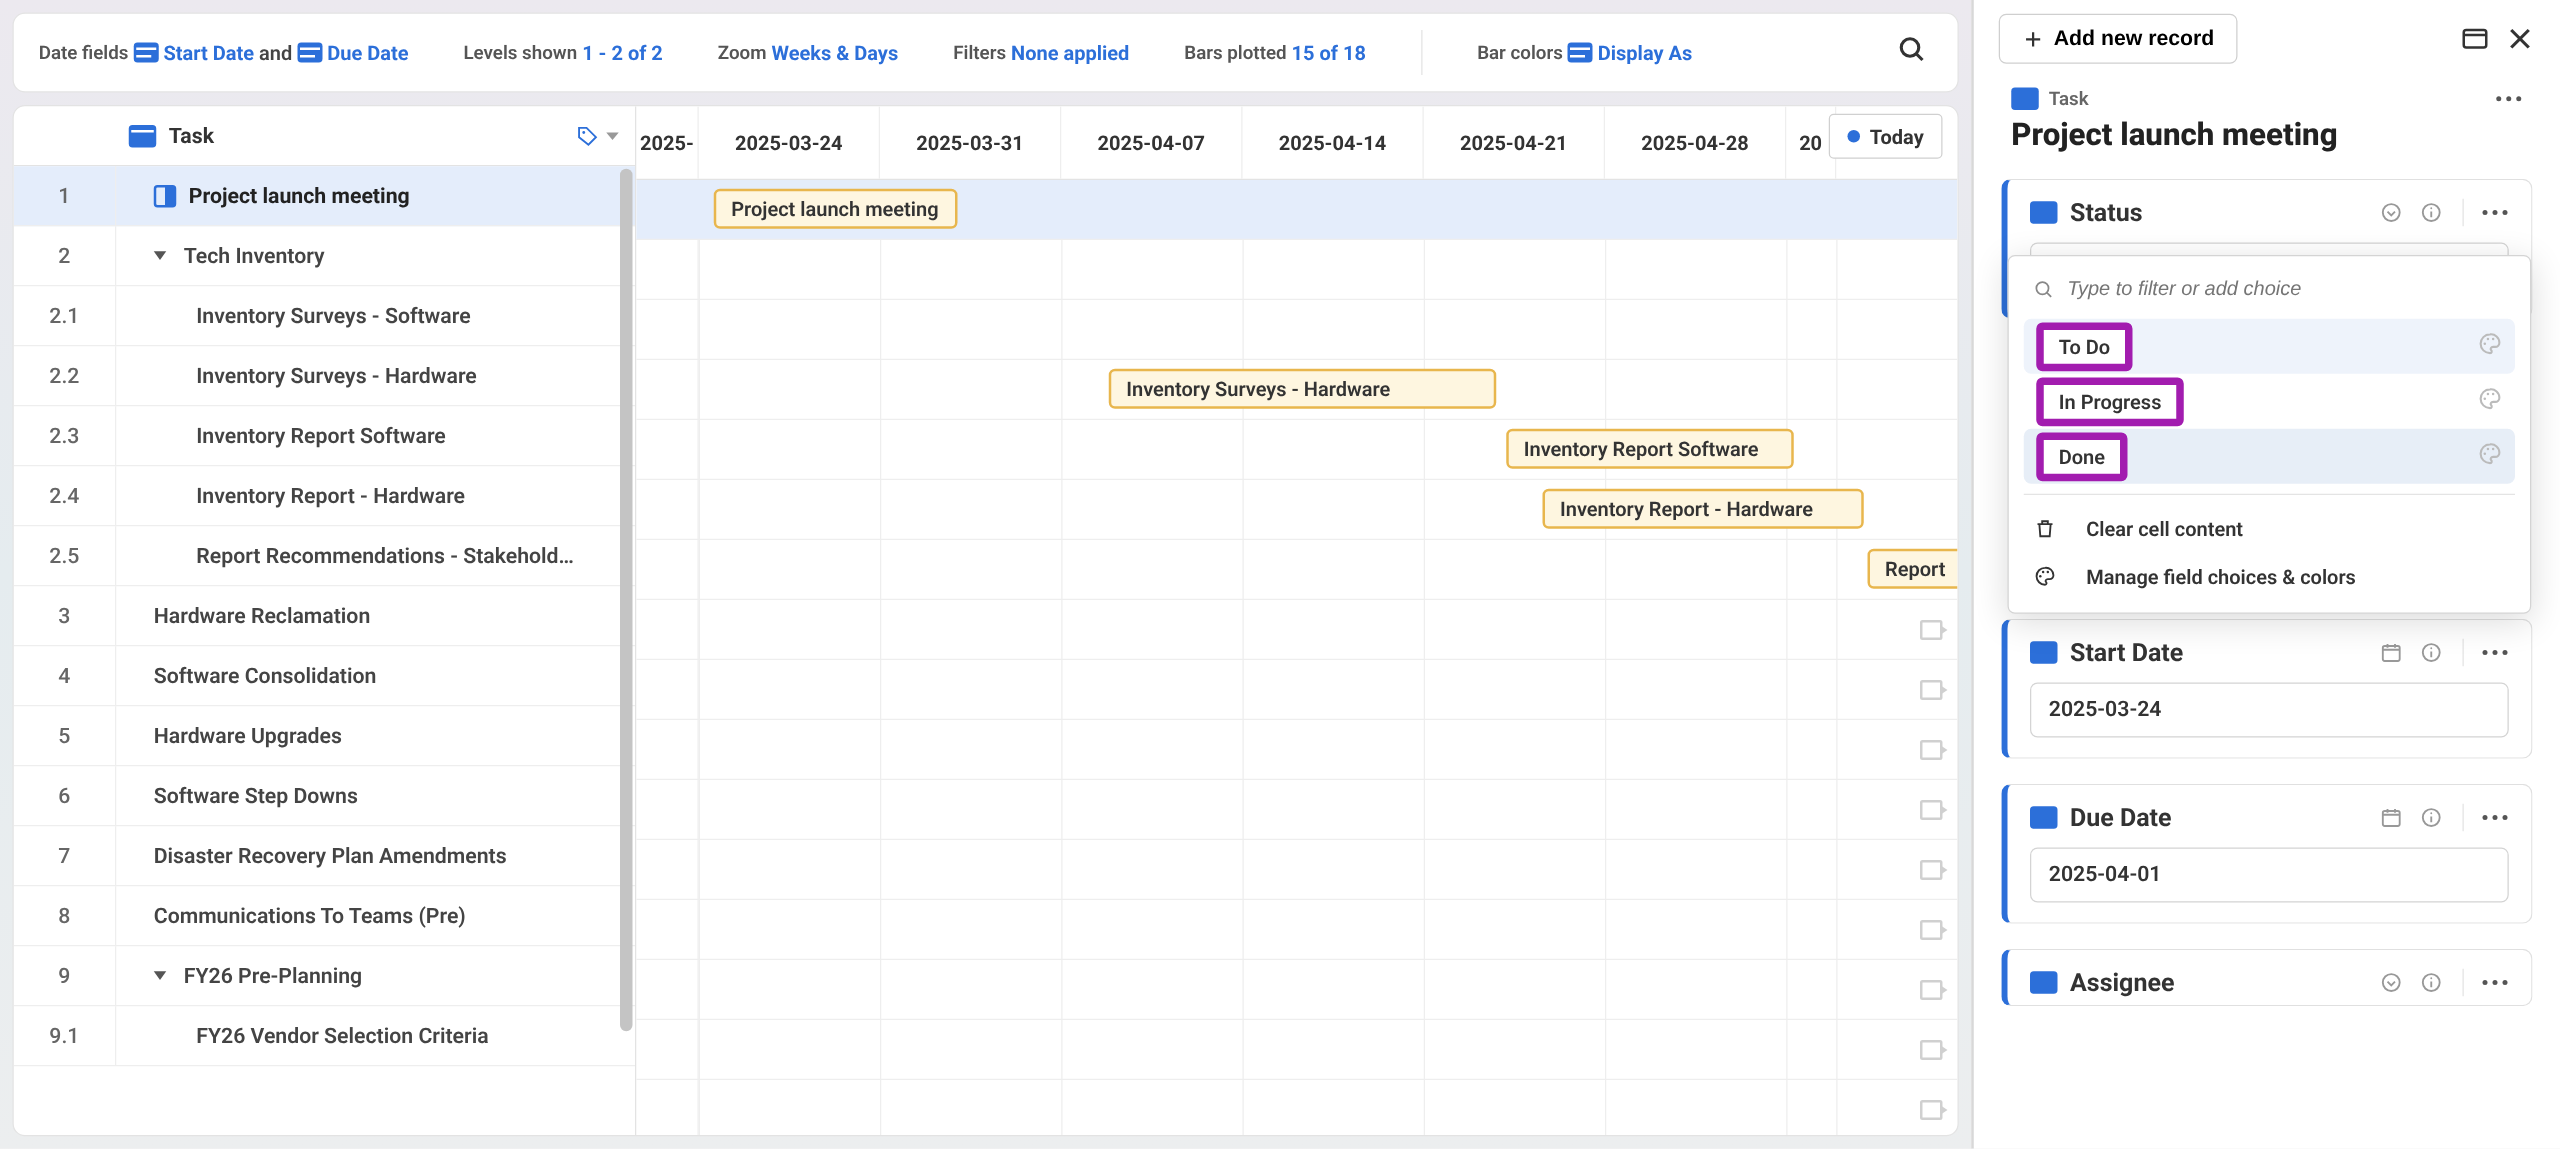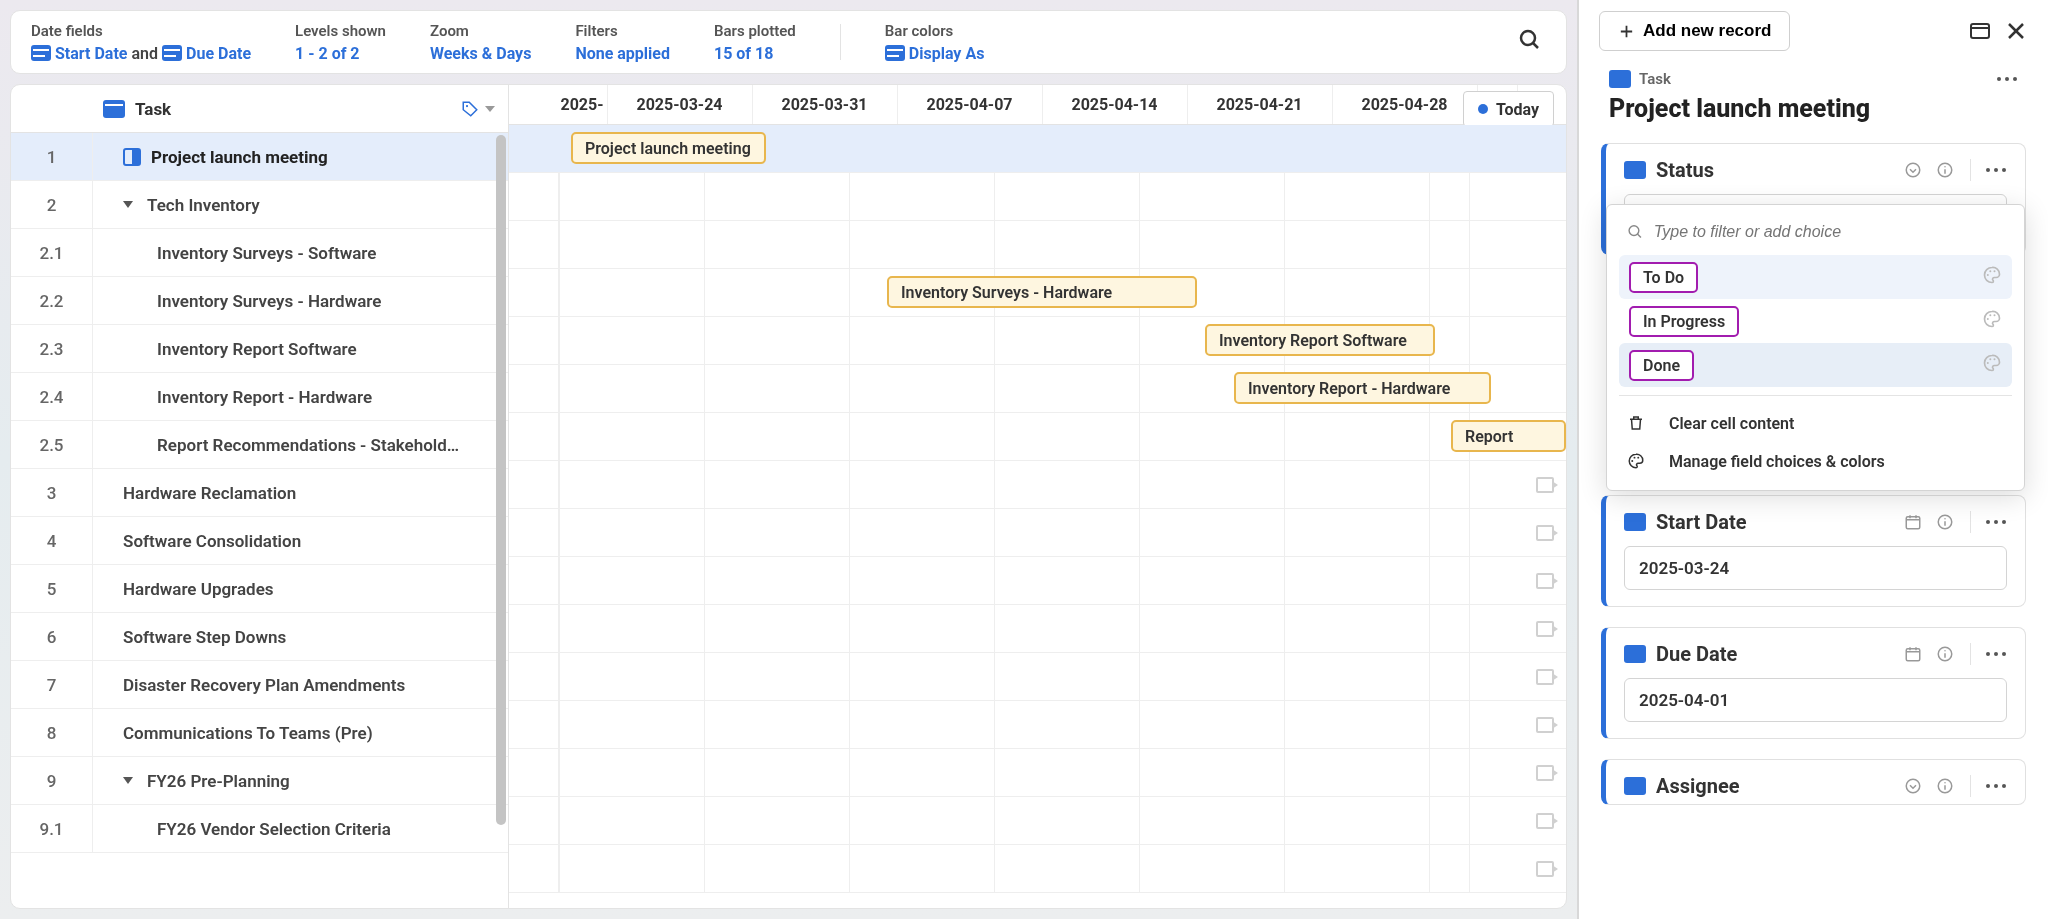--- a/index.html
+++ b/index.html
@@ -2,21 +2,21 @@
 <html><head>
 <meta charset="utf-8">
 <style>
 * { box-sizing: border-box; margin: 0; padding: 0; }
 html, body { width: 2048px; height: 919px; font-family: -apple-system, BlinkMacSystemFont, "Segoe UI", Roboto, Helvetica, Arial, sans-serif; color: #333; overflow: hidden; }
 body { display: flex; background: #f1efef; }
 
 
 .main { flex: 0 0 1577px; display: flex; flex-direction: column; padding: 10px; background: linear-gradient(180deg, #ece9ef 0%, #e5ecef 50%, #eceeef 100%); }
 .toolbar { height: 64px; background: #fff; border: 1px solid #e3e3e3; border-radius: 10px; display: flex; align-items: center; padding: 0 20px; gap: 44px; position: relative; }
-.toolbar .group { display: flex; flex-direction: column; gap: 4px; }
+.toolbar .group { display: flex; flex-direction: row; gap: 4px; }
 .toolbar .label { font-size: 15px; font-weight: 600; color: #555; white-space: nowrap; }
 .toolbar .value { font-size: 16px; font-weight: 700; color: #2c6fd9; display: flex; align-items: center; gap: 4px; white-space: nowrap; }
 .toolbar .value .prefix-icon { width: 20px; height: 16px; background: #2c6fd9; border-radius: 3px; position: relative; display: inline-block; flex: none; }
 .toolbar .value .prefix-icon::before { content: ""; position: absolute; left: 2px; right: 2px; top: 4px; height: 2px; background: #fff; }
 .toolbar .value .prefix-icon::after  { content: ""; position: absolute; left: 2px; right: 6px; bottom: 4px; height: 2px; background: #fff; }
 .toolbar .value .and { color: #444; font-weight: 600; }
 .toolbar .sep { width: 1px; height: 36px; background: #e3e3e3; }
 .toolbar .search { position: absolute; right: 24px; top: 50%; transform: translateY(-50%); cursor: pointer; }
 .toolbar .search svg { width: 24px; height: 24px; stroke: #333; }
 
@@ -39,21 +39,21 @@
 .row .status-chip { width: 18px; height: 18px; border: 2px solid #2c6fd9; border-radius: 3px; position: relative; }
 .row .status-chip::after { content: ""; position: absolute; right: -1px; top: -1px; bottom: -1px; width: 60%; background: #2c6fd9; border-radius: 0 2px 2px 0; }
 .row .caret { width: 0; height: 0; border-left: 5px solid transparent; border-right: 5px solid transparent; border-top: 7px solid #555; margin-right: 4px; }
 .row .depth1 { padding-left: 30px; }
 .row .depth2 { padding-left: 64px; }
 
 .tasklist .scrollbar { position: absolute; right: 2px; top: 50px; width: 10px; height: 710px; background: transparent; border-radius: 5px; }
 .tasklist .scrollbar .thumb { position: absolute; left: 0; right: 0; top: 0; height: 690px; background: #c4c4c4; border-radius: 5px; }
 
 .gantt { flex: 1; position: relative; overflow: hidden; }
-.gantt .gantt-header { height: 40px; display: flex; border-bottom: 1px solid #e3e3e3; position: relative; justify-content: center; }
+.gantt .gantt-header { height: 59px; display: flex; border-bottom: 1px solid #e3e3e3; position: relative; }
 .gantt .gantt-header .date-cell { flex: none; display: flex; align-items: center; justify-content: center; font-weight: 700; font-size: 16px; color: #333; border-right: 1px solid #eee; }
 .gantt .gantt-header .today { position: absolute; right: 12px; top: 6px; height: 36px; background: #fff; border: 1px solid #d0d0d0; border-radius: 4px; padding: 0 14px; display: flex; align-items: center; gap: 8px; font-weight: 700; color: #333; cursor: pointer; }
 .gantt .gantt-header .today .dot { width: 10px; height: 10px; border-radius: 50%; background: #2c6fd9; }
 
 .gantt .body { position: relative; }
 .gantt .body .col-line { position: absolute; top: 0; bottom: 0; width: 1px; background: #eee; }
 .gantt .body .grow { height: 48px; border-bottom: 1px solid #eee; position: relative; }
 .gantt .body .grow.selected { background: #e4edfb; }
 .gantt .bar { position: absolute; top: 7px; height: 32px; border: 2px solid #e8b64d; background: #fef6e0; border-radius: 5px; display: flex; align-items: center; padding: 0 12px; font-weight: 600; color: #333; white-space: nowrap; }
 .gantt .marker { position: absolute; top: 16px; right: 12px; width: 18px; height: 16px; border: 2px solid #d0d0d0; border-radius: 2px; }
@@ -87,21 +87,21 @@
 .card .field .caret-up { width:0; height:0; border-left:6px solid transparent; border-right:6px solid transparent; border-bottom:8px solid #555; }
 
 
 .dropdown { position: absolute; left: 0; right: 0; top: 60px; background: #fff; border: 1px solid #d4d4d4; border-radius: 6px; box-shadow: 0 6px 28px rgba(0,0,0,0.14); padding: 14px 12px 10px; z-index: 50; }
 .dropdown .search { display: flex; align-items: center; gap: 10px; padding: 4px 8px 14px; color: #888; }
 .dropdown .search svg { width: 18px; height: 18px; stroke:#888; }
 .dropdown .search input { border: none; outline: none; font-size: 16px; font-style: italic; color: #888; width: 100%; }
 .dropdown .opt { height: 44px; border-radius: 6px; display: flex; align-items: center; padding: 0 10px; gap: 10px; cursor: pointer; }
 .dropdown .opt.highlight { background: #eef3fb; }
 .dropdown .opt.selected { background: #e7eef7; }
-.dropdown .opt .chip { border: 2px solid #a21caf; border-radius: 5px; padding: 4px 12px; font-weight: 600; font-size: 16px; background:#fff; }
+.dropdown .opt .chip { border: 6px solid #a21caf; border-radius: 5px; padding: 4px 12px; font-weight: 600; font-size: 16px; background:#fff; }
 .dropdown .opt .palette { margin-left: auto; color: #bbb; }
 .dropdown .opt .palette svg { width: 20px; height: 20px; }
 .dropdown .divider { height: 1px; background: #e4e4e4; margin: 8px 0; }
 .dropdown .menuitem { height: 38px; display: flex; align-items: center; gap: 24px; padding: 0 8px; font-weight: 600; font-size: 16px; cursor: pointer; border-radius: 6px; }
 
 svg.dots { width: 22px; height: 6px; }
 svg.dots circle { fill: #555; }
 </style>
 </head>
 <body>
@@ -301,21 +301,21 @@
           <div class="grow">
             <div class="bar" style="left: 378px; width: 310px;">Inventory Surveys - Hardware</div>
           </div>
           <div class="grow">
             <div class="bar" style="left: 696px; width: 230px;">Inventory Report Software</div>
           </div>
           <div class="grow">
             <div class="bar" style="left: 725px; width: 257px;">Inventory Report - Hardware</div>
           </div>
           <div class="grow">
-            <div class="bar" style="left: 942px; width: 115px; overflow: hidden;">Report</div>
+            <div class="bar" style="left: 985px; width: 115px; overflow: hidden;">Report</div>
           </div>
           <div class="grow">
             <div class="marker"></div>
           </div>
           <div class="grow">
             <div class="marker"></div>
           </div>
           <div class="grow">
             <div class="marker"></div>
           </div>

